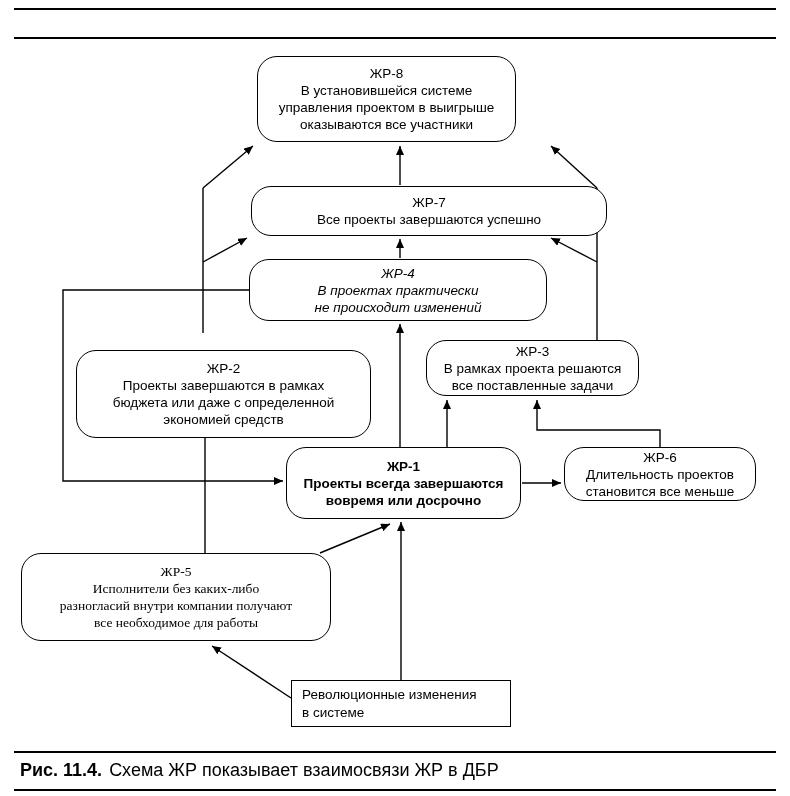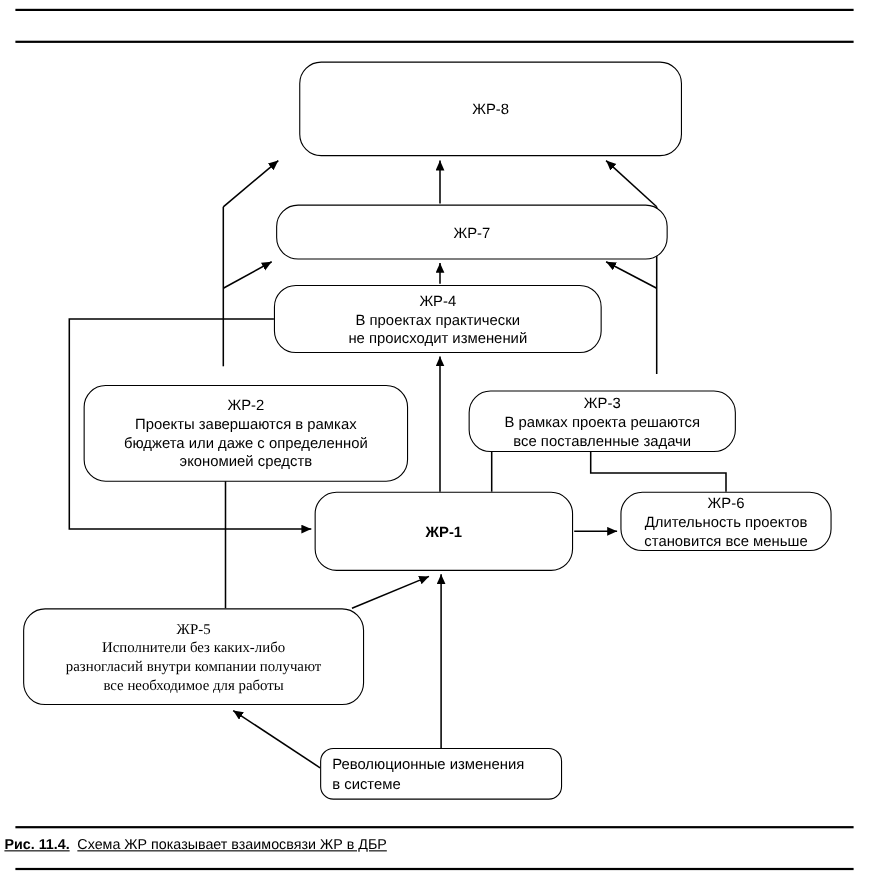--- a/index.html
+++ b/index.html
@@ -45,24 +45,23 @@
   .node.rect {
     border-radius: 0;
     border-width: 1.4px;
     align-items: flex-start;
     text-align: left;
     padding-left: 10px;
     line-height: 18px;
   }
   .caption {
     position: absolute;
-    left: 4px;
+    left: 20px;
     top: 760px;
-    font-size: 13px;
-    text-decoration: underline;
+    font-size: 18px;
   }
   .caption .cap-label { font-weight: bold; margin-right: 7px; }
 </style>
 </head>
 <body>
 
 <div class="page">
 
   <div class="rule" style="top:8px;"></div>
   <div class="rule" style="top:37px;"></div>
@@ -94,65 +93,71 @@
 
       <path d="M249,290 L63,290 L63,481 L283,481" marker-end="url(#ah)"></path>
 
       <path d="M401,680 L401,522" marker-end="url(#ah)"></path>
       <path d="M320,553 L390,524" marker-end="url(#ah)"></path>
       <path d="M205,553 L205,425" marker-end="url(#ah)"></path>
       <path d="M291,698 L212,646" marker-end="url(#ah)"></path>
     </g>
   </svg>
 
-  <div class="node" style="left:272px; top:56px; width:348px; height:86px;">
+  <div class="node" style="left:257px; top:56px; width:259px; height:86px;">
     <div class="node-title">ЖР-8</div>
+    <div class="node-body">В установившейся системе
+управления проектом в выигрыше
+оказываются все участники</div>
   </div>
 
   <div class="node" style="left:251px; top:186px; width:356px; height:50px;">
     <div class="node-title">ЖР-7</div>
+    <div class="node-body">Все проекты завершаются успешно</div>
   </div>
 
-  <div class="node" style="left:249px; top:259px; width:298px; height:62px;">
+  <div class="node" style="left:249px; top:259px; width:298px; height:62px;font-style:italic;">
     <div class="node-title">ЖР-4</div>
     <div class="node-body">В проектах практически
 не происходит изменений</div>
   </div>
 
   <div class="node" style="left:76px; top:334px; width:295px; height:88px;margin-top:16px;">
     <div class="node-title">ЖР-2</div>
     <div class="node-body">Проекты завершаются в рамках
 бюджета или даже с определенной
 экономией средств</div>
   </div>
 
-  <div class="node" style="left:426px; top:355px; width:243px; height:56px;">
+  <div class="node" style="left:426px; top:340px; width:213px; height:56px;">
     <div class="node-title">ЖР-3</div>
     <div class="node-body">В рамках проекта решаются
 все поставленные задачи</div>
   </div>
 
   <div class="node" style="left:286px; top:447px; width:235px; height:72px;font-weight:bold;">
     <div class="node-title">ЖР-1</div>
+    <div class="node-body">Проекты всегда завершаются
+вовремя или досрочно</div>
   </div>
 
   <div class="node" style="left:564px; top:447px; width:192px; height:54px;">
     <div class="node-title">ЖР-6</div>
     <div class="node-body">Длительность проектов
 становится все меньше</div>
   </div>
 
   <div class="node" style="left:21px; top:553px; width:310px; height:88px;font-family:Liberation Serif, serif;">
     <div class="node-title">ЖР-5</div>
     <div class="node-body">Исполнители без каких-либо
 разногласий внутри компании получают
 все необходимое для работы</div>
   </div>
 
-  <div class="node rect" style="left:291px; top:680px; width:220px; height:47px;border-radius:12px;">
+  <div class="node rect" style="left:291px; top:680px; width:220px; height:47px;">
     <div class="node-body">Революционные изменения
 в системе</div>
   </div>
 
   <div class="caption">
     <span class="cap-label">Рис. 11.4.</span><span class="cap-text">Схема ЖР показывает взаимосвязи ЖР в ДБР</span>
   </div>
 
 </div>
 

